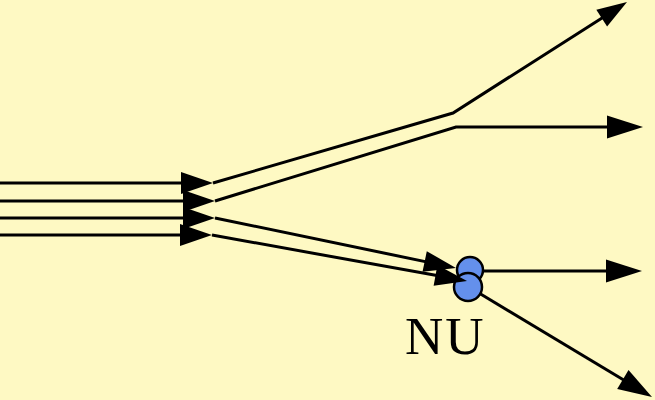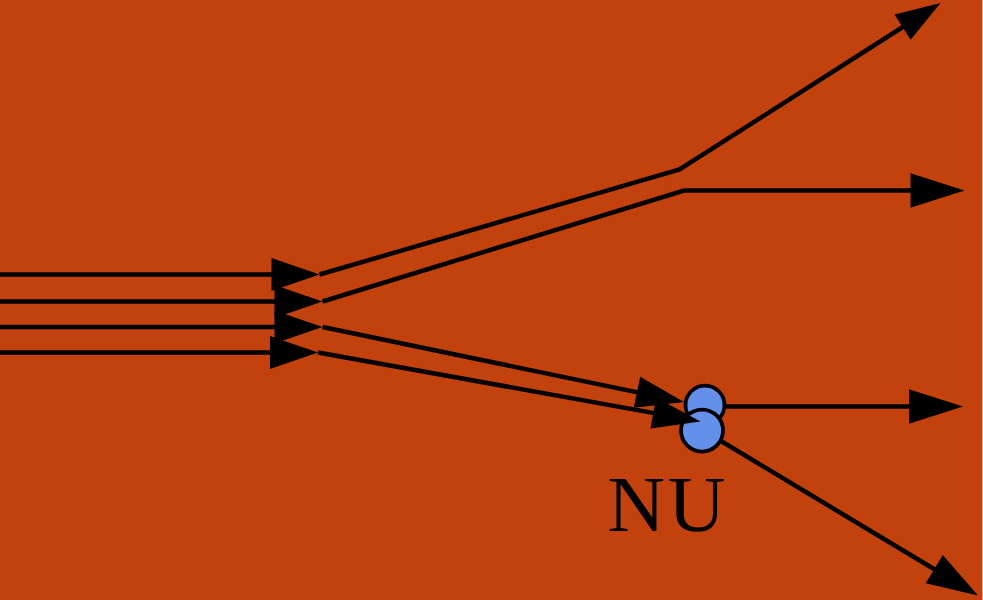--- a/index.html
+++ b/index.html
@@ -5,21 +5,21 @@
   html, body {
     margin: 0;
     padding: 0;
     background: #ffffff;
     font-family: "Liberation Sans", sans-serif;
   }
   .canvas {
     position: relative;
     width: 655px;
     height: 400px;
-    background: #c2410c;
+    background: #fef9c3;
     overflow: hidden;
     text-align: center;
   }
   .canvas svg {
     position: absolute;
     inset: 0;
     display: block;
   }
   .nu-label {
     font-family: "Liberation Serif", "DejaVu Serif", serif;

